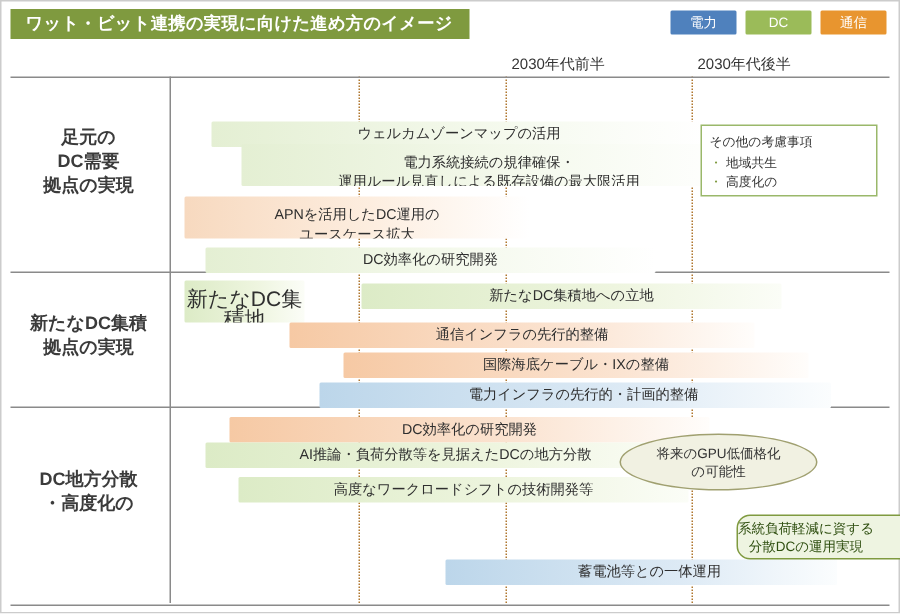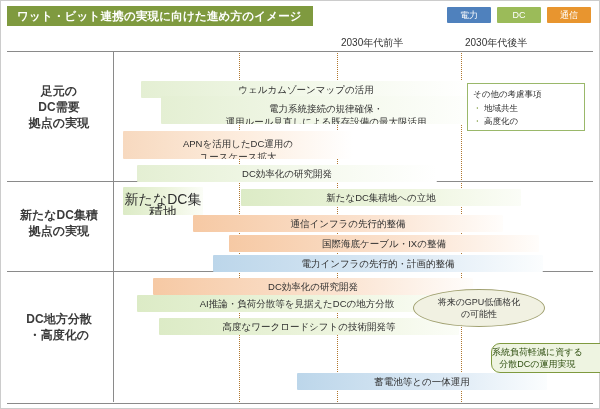--- a/index.html
+++ b/index.html
@@ -122,21 +122,21 @@
     line-height: 13px;
     padding-top: 6px;
     box-sizing: border-box;
     white-space: normal;
   }
   
   .g-green  { background: linear-gradient(to right, #e4efd3 0%, #f4f9ec 55%, #ffffff 100%); }
   .g-green-s{ background: linear-gradient(to right, #dcebc6 0%, #eef5df 60%, #fbfdf7 100%); }
   .g-orange { background: linear-gradient(to right, #f7d9bf 0%, #fdeee0 55%, #ffffff 100%); }
   .g-orange2{ background: linear-gradient(to right, #f6c9a4 0%, #fbe4d2 60%, #fffdfb 100%); }
-  .g-blue2  { background: linear-gradient(to right, #bcd6ea 0%, #ddeaf5 60%, #fbfdfe 100%); }
+  .g-blue2  { background: linear-gradient(to right, #bcd6ea 0%, #ddeaf5 60%, #fbfdfe 100%); padding-left: 11px; }
   
   .notes-box {
     position: absolute;
     border: 1px solid #9ab86a;
     background: #ffffff;
     font-size: 8.5px;
     color: #333333;
     padding: 4px 5px;
     box-sizing: border-box;
     line-height: 1.45;

